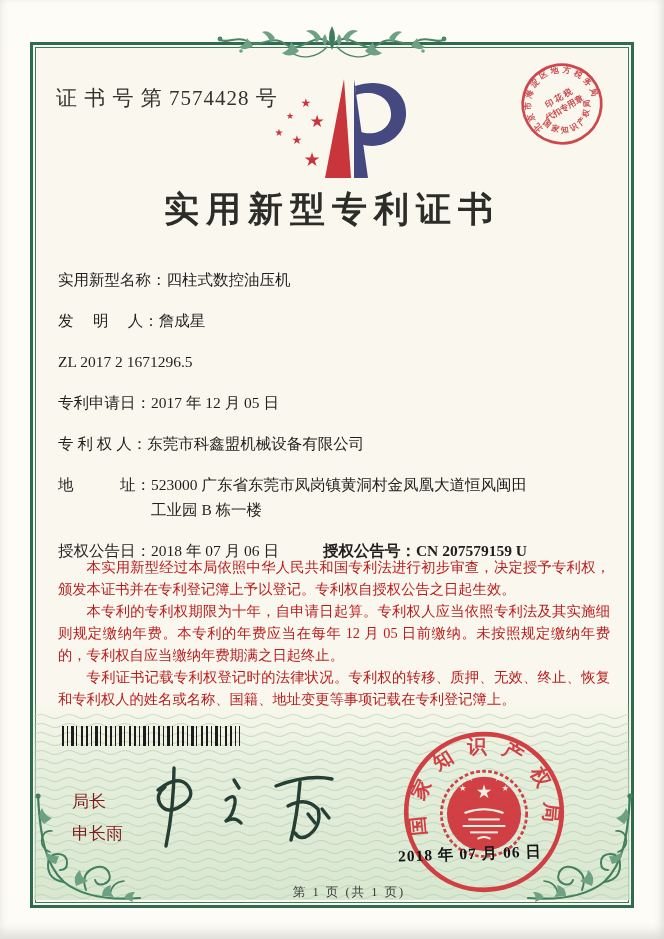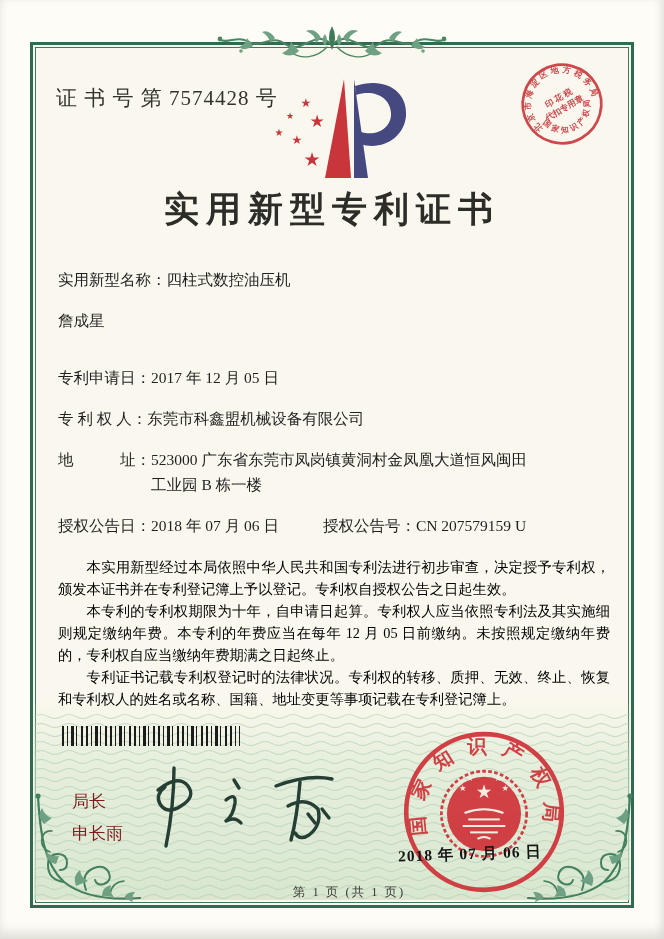--- a/index.html
+++ b/index.html
@@ -20,23 +20,23 @@
     background:linear-gradient(to bottom, rgba(222,236,216,0) 0%, rgba(215,231,208,.55) 30%, rgba(210,228,203,.85) 100%);}
   .guilloche-waves{position:absolute;left:34px;top:712px;width:596px;height:188px;opacity:.75;}
   .cert-no{position:absolute;left:56px;top:84px;font-size:21px;letter-spacing:1px;color:#33332e;}
   .logo{position:absolute;left:270px;top:74px;width:150px;height:110px;}
   .title{position:absolute;left:0;top:186px;width:664px;text-align:center;
     font-size:35px;font-weight:bold;letter-spacing:7px;color:#2c2c28;}
   .fields{position:absolute;left:58px;top:267px;width:556px;font-size:15.5px;}
   .frow{display:flex;align-items:flex-start;margin-bottom:16px;line-height:25px;}
   .frow .label{white-space:pre;flex:0 0 auto;}
   .frow .value{white-space:pre-line;}
-  .frow .pair2{margin-left:44px;display:flex;}
+  .frow .pair2{margin-left:44px;display:flex;font-weight:bold;}
   .paras{position:absolute;left:58px;top:556px;width:552px;font-size:14.3px;
-    line-height:22px;text-align:justify;color:#000000;}
+    line-height:22px;text-align:justify;color:#b91c1c;}
   .paras p{margin:0;text-indent:2em;}
   .barcode{position:absolute;left:62px;top:726px;width:178px;height:20px;
     background:repeating-linear-gradient(90deg,
       #1c1c1c 0 2px, transparent 2px 5px,
       #1c1c1c 5px 6px, transparent 6px 9px,
       #1c1c1c 9px 12px, transparent 12px 14px,
       #1c1c1c 14px 15px, transparent 15px 19px,
       #1c1c1c 19px 21px, transparent 21px 24px);}
   .signer{position:absolute;left:72px;top:786px;font-size:17px;line-height:32px;color:#7f1d1d;}
   .signature{position:absolute;left:130px;top:752px;width:230px;height:110px;}
@@ -152,23 +152,25 @@
 </svg>
 
 <div class="title">实用新型专利证书</div>
 
 <div class="fields">
   <div class="frow">
     <span class="label">实用新型名称：</span>
     <span class="value">四柱式数控油压机</span>
   </div>
   <div class="frow">
+    <span class="label">发　 明 　人：</span>
     <span class="value">詹成星</span>
   </div>
   <div class="frow">
+    <span class="value">ZL 2017 2 1671296.5</span>
   </div>
   <div class="frow">
     <span class="label">专利申请日：</span>
     <span class="value">2017 年 12 月 05 日</span>
   </div>
   <div class="frow">
     <span class="label">专 利 权 人：</span>
     <span class="value">东莞市科鑫盟机械设备有限公司</span>
   </div>
   <div class="frow">

